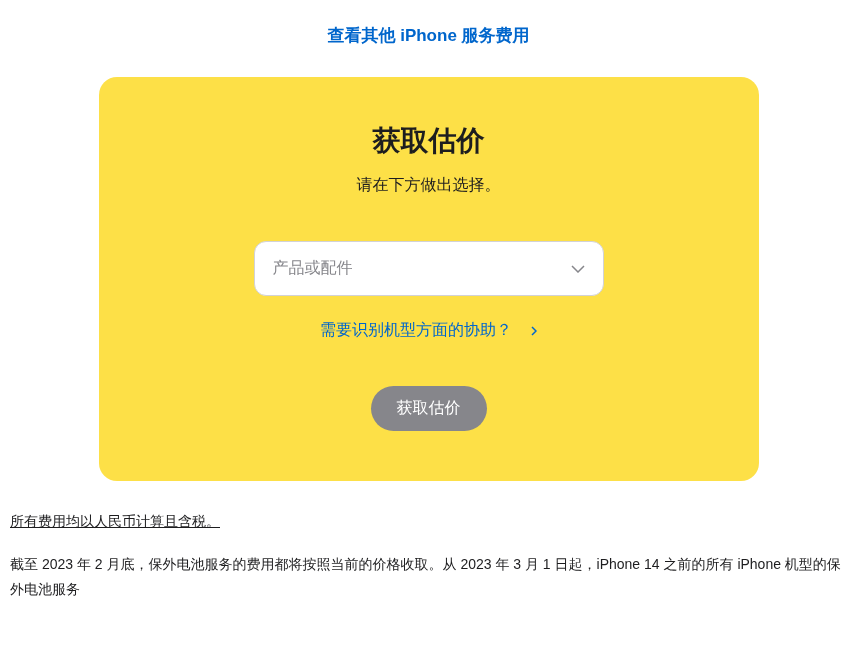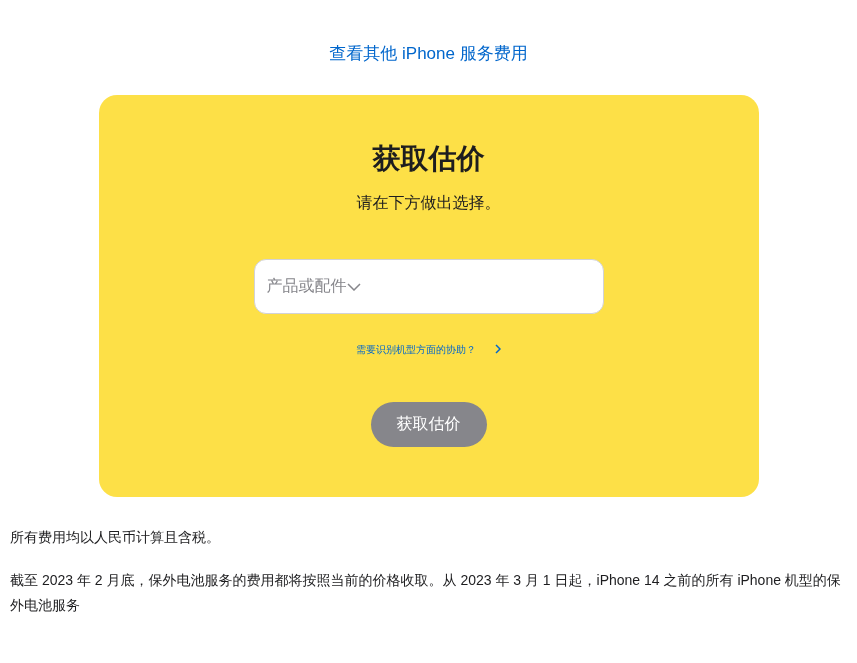--- a/index.html
+++ b/index.html
@@ -13,21 +13,22 @@
       width: 857px;
       height: 663px;
       overflow: hidden;
     }
     .container {
       width: 100%;
       padding: 0 10px;
     }
     .top-link {
       text-align: center;
-      padding: 42px 0 30px 0;
+      padding: 24px 0 30px 0;
+      font-weight: bold;
     }
     .top-link a {
       color: #0066cc;
       text-decoration: none;
       font-size: 17px;
     }
     .card {
       background: #fde047;
       border-radius: 18px;
       max-width: 660px;
@@ -49,44 +50,44 @@
     .select-wrapper {
       position: relative;
       max-width: 350px;
       margin: 0 auto 25px auto;
     }
     .select-box {
       width: 100%;
       background: #fff;
       border: 1px solid #d2d2d7;
       border-radius: 12px;
-      padding: 16px 12px;
+      padding: 16px 18px;
       font-size: 16px;
       color: #86868b;
       text-align: left;
       cursor: pointer;
       display: flex;
-      justify-content: flex-start;
+      justify-content: space-between;
       align-items: center;
     }
     .chevron {
       color: #86868b;
       display: inline-flex;
       align-items: center;
     }
     .chevron svg {
       width: 14px;
       height: 8px;
     }
     .help-link {
       display: inline-flex;
       align-items: center;
       color: #0066cc;
       text-decoration: none;
-      font-size: 10px;
+      font-size: 16px;
       margin-top: -5px;
       margin-bottom: 45px;
       gap: 19px;
     }
     .help-link .chevron-right svg {
       width: 6px;
       height: 10px;
     }
     .submit-button {
       background: #86868b;
@@ -98,20 +99,21 @@
       cursor: pointer;
     }
     .footer {
       padding: 28px 0 0 0;
     }
     .footer-line1 {
       font-size: 14px;
       color: #1d1d1f;
       line-height: 1.8;
       margin-bottom: 18px;
+      text-decoration: underline;
     }
     .footer-line2 {
       font-size: 14px;
       color: #1d1d1f;
       line-height: 1.8;
     }
   </style>
 </head>
 <body>
 

